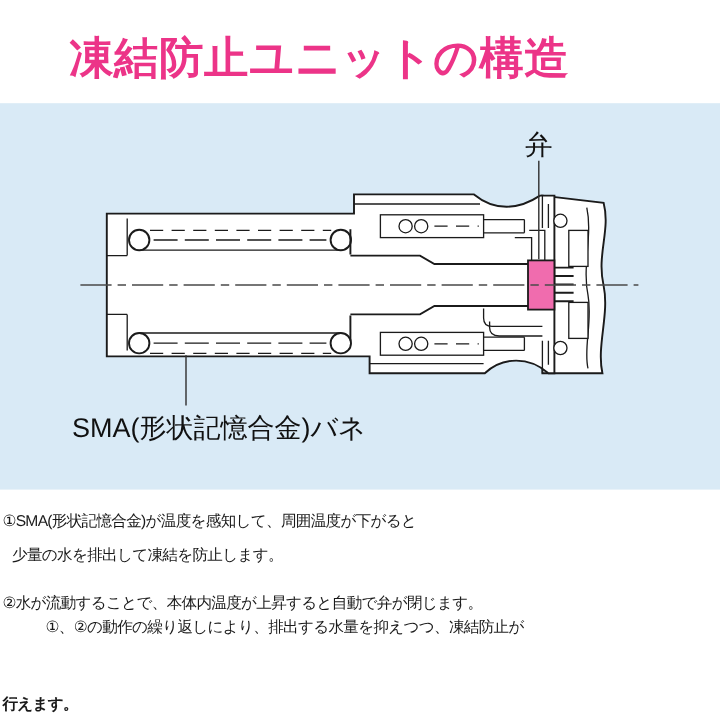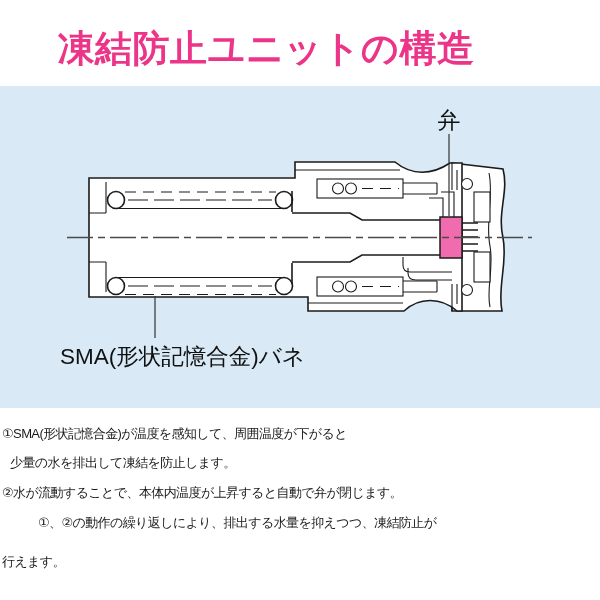--- a/index.html
+++ b/index.html
@@ -22,23 +22,23 @@
   .dash2{stroke-dasharray:20 6;}
   .cline{stroke:#4a4a4a;stroke-width:1.3;stroke-dasharray:26 5 7 5;fill:none;}
   .leader{stroke:#333333;stroke-width:1.2;fill:none;}
   .dlabel{fill:#111111;font-family:"Liberation Sans","DejaVu Sans",sans-serif;}
   .desc p{
     position:absolute;left:2px;margin:0;font-size:13px;line-height:21px;color:#1a1a1a;
     letter-spacing:-0.6px;white-space:nowrap;
   }
   .desc .l1{top:423px;}
   .desc .l2{top:452px;left:10px;}
-  .desc .l3{top:482px;}
+  .desc .l3{top:492px;}
   .desc .l4{top:512px;margin-left:36px;}
-  .desc .l5{top:551px;}
+  .desc .l5{top:576px;font-weight:bold;}
 </style>
 </head>
 <body>
 
 <h1 class="title">凍結防止ユニットの構造</h1>
 
 <div class="panel">
   <svg width="600" height="322" viewBox="0 86 600 322">
 
     <g>

